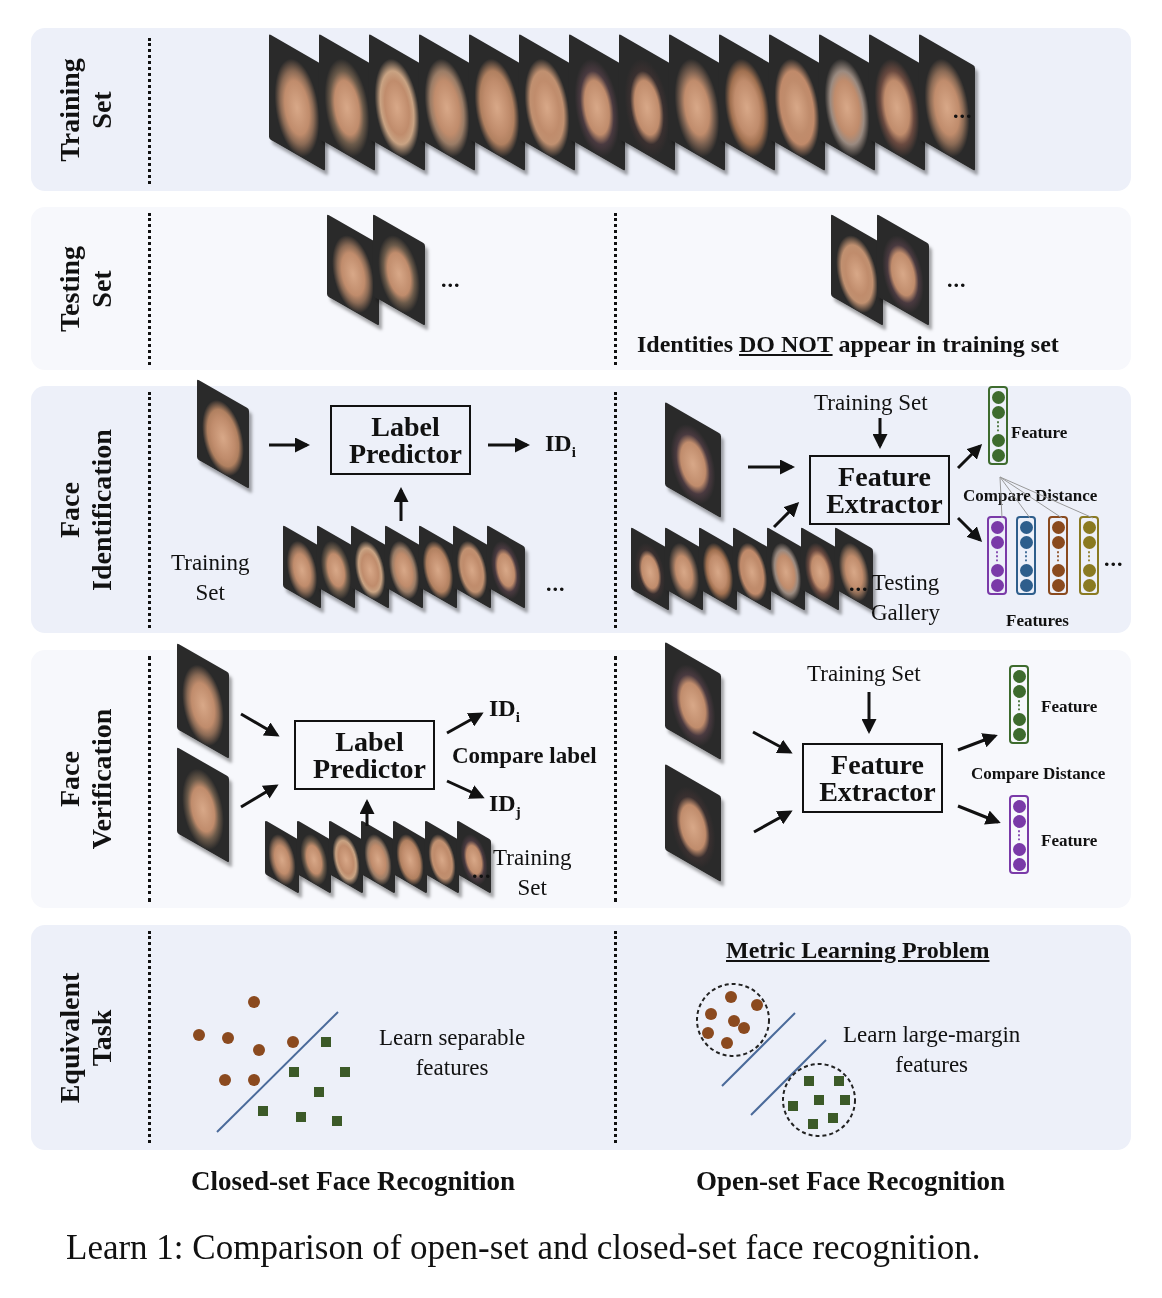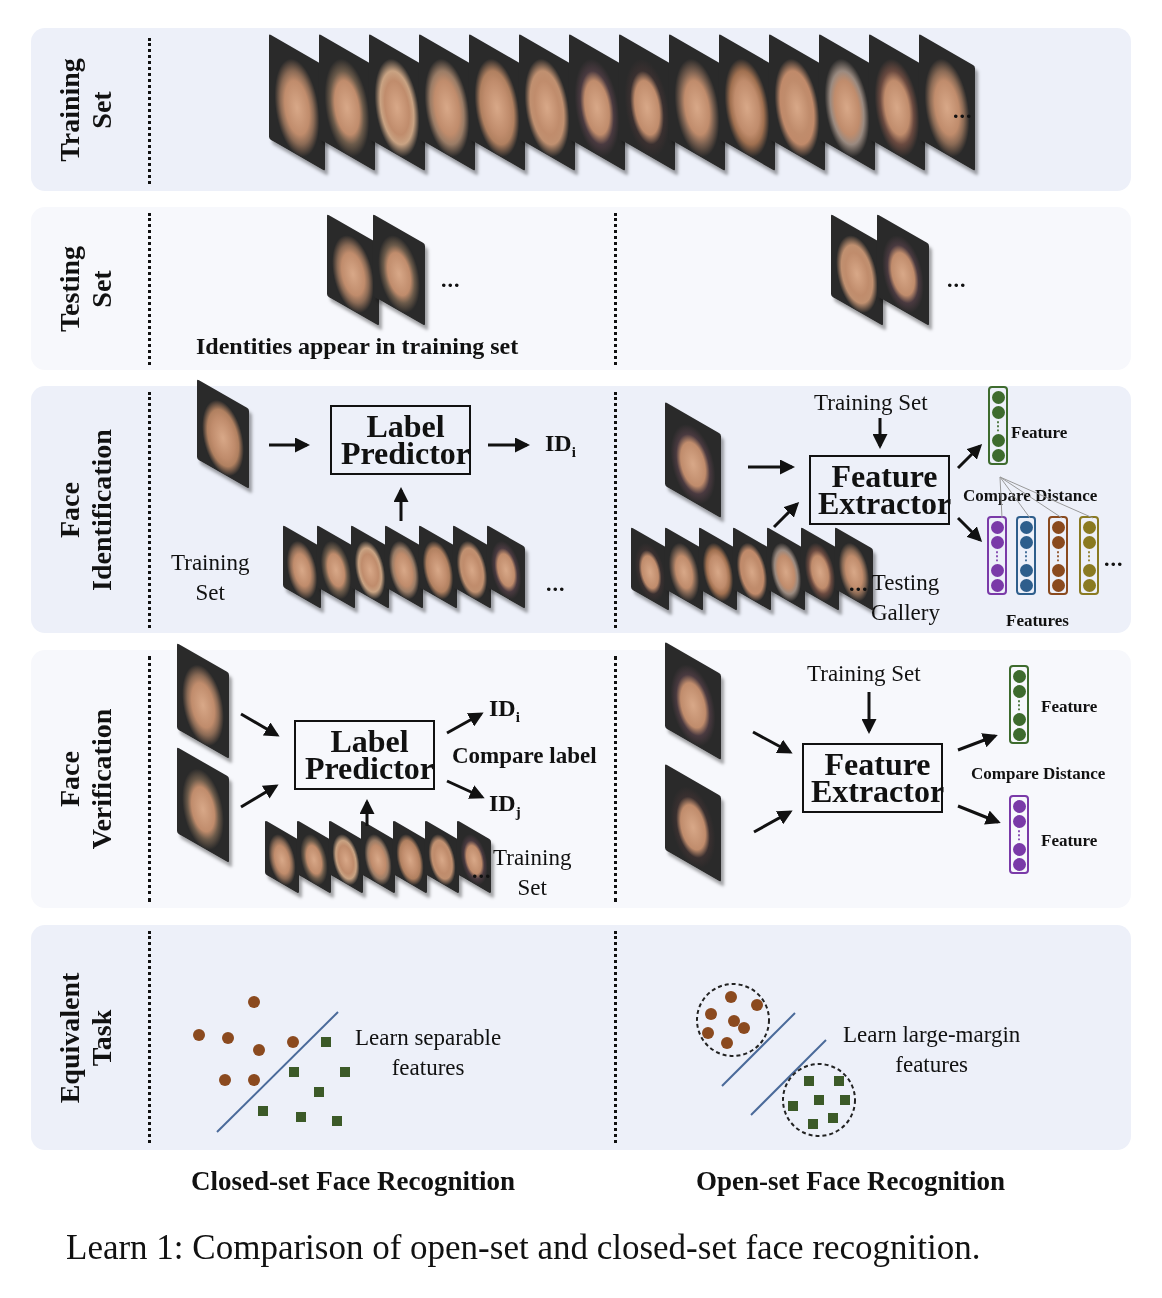--- a/index.html
+++ b/index.html
@@ -4,21 +4,21 @@
 <style>
   * { box-sizing: border-box; margin: 0; padding: 0; }
   body { width: 1162px; height: 1298px; background: #ffffff; font-family: "Liberation Serif", serif; color: #111; position: relative; overflow: hidden; }
   .panel { position: absolute; left: 31px; width: 1100px; border-radius: 14px; }
   .panel.blue { background: #edf0f9; }
   .panel.white { background: #f7f8fc; }
   .row-label { position: absolute; left: 0; width: 110px; top: 0; bottom: 0; display: flex; align-items: center; justify-content: center; }
   .row-label span { display: block; transform: rotate(-90deg); white-space: pre; text-align: center; font-weight: bold; font-size: 28px; line-height: 32px; }
   .vdots { position: absolute; width: 0; border-left: 3px dotted #111; }
   .abs { position: absolute; }
-  .box { position: absolute; border: 2px solid #111; background: transparent; display: flex; align-items: center; justify-content: center; text-align: center; font-weight: bold; font-size: 32px; line-height: 27px; white-space: pre; padding-left: 10px; }
+  .box { position: absolute; border: 2px solid #111; background: transparent; display: flex; align-items: center; justify-content: center; text-align: center; font-weight: bold; font-size: 28px; line-height: 27px; white-space: pre; padding-left: 10px; }
   .face { position: absolute; width: 52px; height: 88px; border-radius: 2px; box-shadow: 3px 3px 3px rgba(0,0,0,0.35); transform: skewY(30deg); }
   .ell { position: absolute; font-size: 22px; font-weight: bold; letter-spacing: 1px; }
   svg { position: absolute; left: 0; top: 0; overflow: visible; }
   .txt { position: absolute; font-size: 23px; white-space: pre; text-align: center; line-height: 30px; }
   .btxt { position: absolute; font-size: 24px; font-weight: bold; white-space: nowrap; }
   .fvec { position: absolute; width: 20px; border-radius: 4px; border: 2px solid; padding-top: 2px; display: flex; flex-direction: column; align-items: center; }
   .dot { width: 13px; height: 13px; border-radius: 50%; margin: 1px 0; }
   .vd { font-size: 12px; line-height: 13px; font-weight: bold; }
 </style>
 </head>
@@ -57,21 +57,23 @@
   <div class="vdots" style="left:117px;top:6px;height:152px;"></div>
   <div class="vdots" style="left:583px;top:6px;height:152px;"></div>
   <div id="testfaces">
       <div class="face" style="left: 296px; top: 22px; width: 52px; height: 82px; background: radial-gradient(40% 45% at 50% 55%, rgb(216, 168, 136) 0%, rgb(192, 140, 108) 55%, rgb(138, 106, 85) 75%, rgb(42, 42, 42) 100%);"></div>
       <div class="face" style="left: 342px; top: 22px; width: 52px; height: 82px; background: radial-gradient(40% 45% at 50% 55%, rgb(216, 168, 136) 0%, rgb(192, 140, 108) 55%, rgb(107, 90, 74) 75%, rgb(42, 42, 42) 100%);"></div>
       <div class="face" style="left: 800px; top: 22px; width: 52px; height: 82px; background: radial-gradient(40% 45% at 50% 55%, rgb(216, 168, 136) 0%, rgb(192, 140, 108) 55%, rgb(192, 144, 112) 75%, rgb(42, 42, 42) 100%);"></div>
       <div class="face" style="left: 846px; top: 22px; width: 52px; height: 82px; background: radial-gradient(40% 45% at 50% 55%, rgb(216, 168, 136) 0%, rgb(192, 140, 108) 55%, rgb(74, 58, 64) 75%, rgb(42, 42, 42) 100%);"></div>
     </div>
   <div class="ell" style="left:410px;top:60px;">...</div>
   <div class="ell" style="left:916px;top:60px;">...</div>
-  <div class="btxt" style="left:165px;top:126px;">Identities appear in training set</div>
+  <div class="btxt" style="left:606px;top:124px;">
+    <span>Identities </span><span style="text-decoration:underline;">DO NOT</span><span> appear in training set</span>
+  </div>
 </div>
 
 <div class="panel blue" style="top:386px;height:247px;">
   <div class="row-label">
       <span>Face
 Identification</span>
     </div>
   <div class="vdots" style="left:117px;top:6px;height:236px;"></div>
   <div class="vdots" style="left:583px;top:6px;height:236px;"></div>
   <div id="idfaces">
@@ -201,22 +203,23 @@
     </div>
 </div>
 
 <div class="panel blue" style="top:925px;height:225px;">
   <div class="row-label">
       <span>Equivalent
 Task</span>
     </div>
   <div class="vdots" style="left:117px;top:6px;height:212px;"></div>
   <div class="vdots" style="left:583px;top:6px;height:212px;"></div>
-  <div class="txt" style="left:324px;top:98px;">Learn separable
+  <div class="txt" style="left:348px;top:98px;">Learn separable
 features</div>
+  <div class="btxt" style="left:695px;top:12px;text-decoration:underline;">Metric Learning Problem</div>
   <div class="txt" style="left:812px;top:95px;">Learn large-margin
 features</div>
 </div>
 
 <svg id="overlay" width="1162" height="1298">
     <defs>
       <marker id="ah" viewBox="0 0 10 10" refX="8" refY="5" markerWidth="5" markerHeight="5" orient="auto">
         <path d="M0,0 L10,5 L0,10 z" fill="#111"></path>
       </marker>
     </defs>

